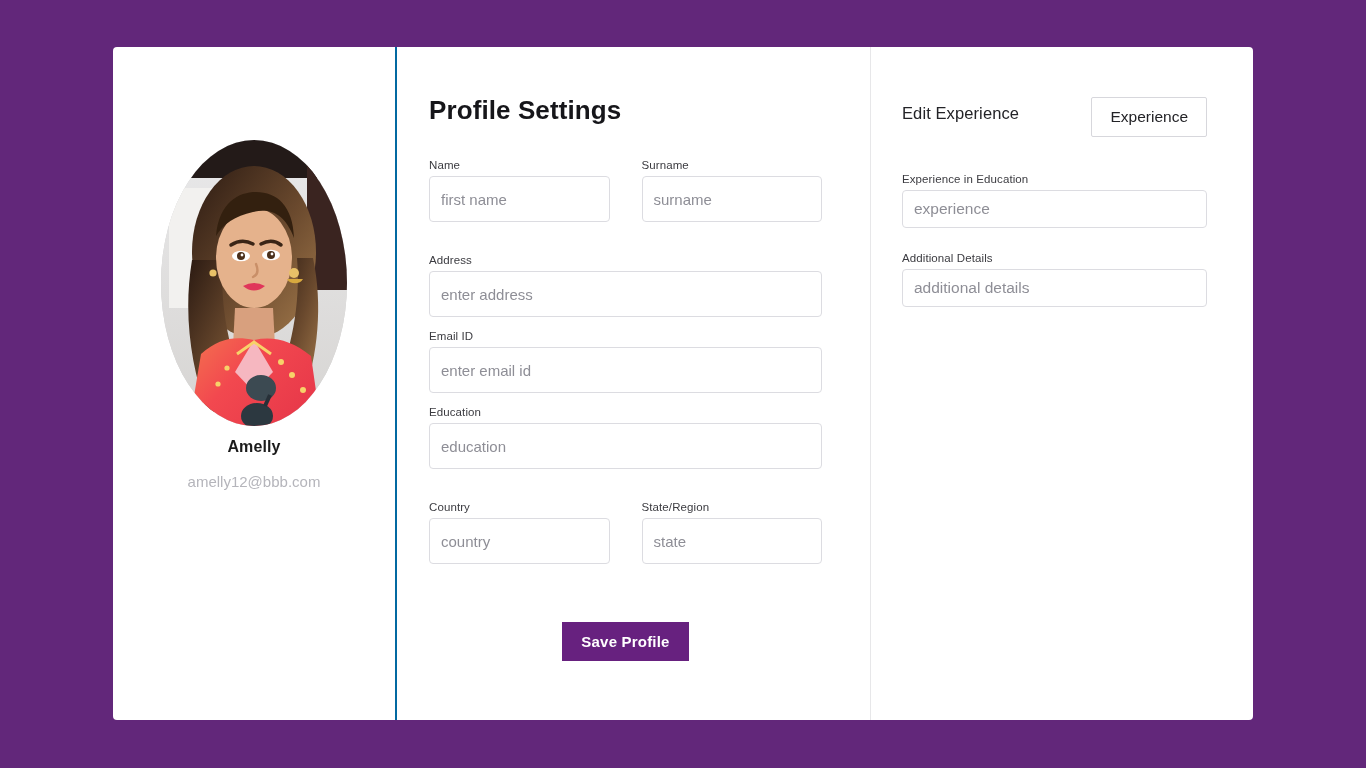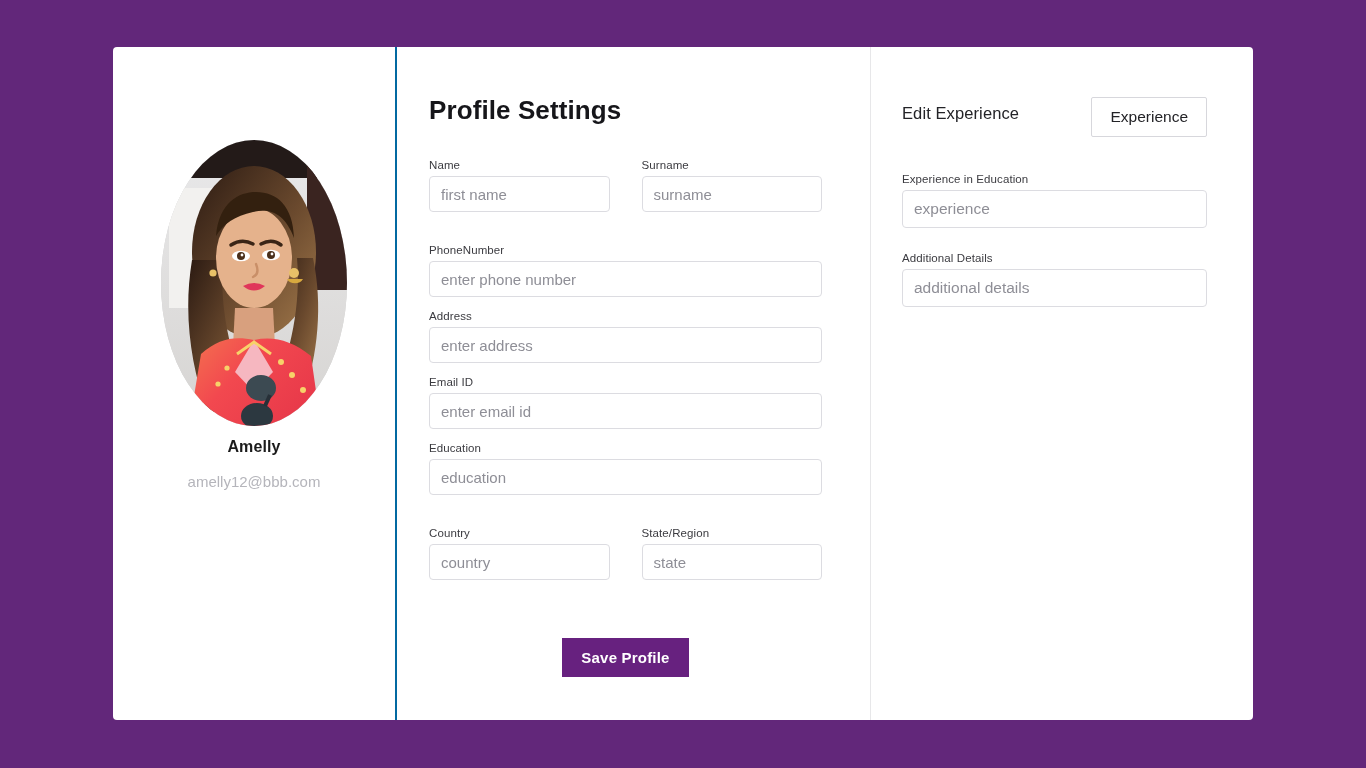--- a/index.html
+++ b/index.html
@@ -88,21 +88,21 @@
   .field-label {
     display: block;
     font-size: 11.5px;
     color: #3b3b40;
     margin-bottom: 5px;
     letter-spacing: .1px;
   }
   .input {
     display: block;
     width: 100%;
-    height: 36px;
+    height: 46px;
     border: 1px solid #dcdce1;
     border-radius: 4px;
     padding: 0 11px;
     font-family: "Liberation Sans", sans-serif;
     font-size: 15px;
     color: #3b3b40;
     background: #fff;
     outline: none;
   }
   .input::placeholder { color: #8e8e96; }
@@ -248,24 +248,20 @@
           <input class="input" type="text" placeholder="first name" style="">
         </div>
         <div class="field">
           <label class="field-label">Surname</label>
           <input class="input" type="text" placeholder="surname" style="">
         </div>
       </div>
 
       <div class="spacer-sm"></div>
 
-      <div class="field">
-        <label class="field-label">PhoneNumber</label>
-        <input class="input" type="text" placeholder="enter phone number" style="">
-      </div>
 
       <div class="field">
         <label class="field-label">Address</label>
         <input class="input" type="text" placeholder="enter address" style="">
       </div>
 
       <div class="field">
         <label class="field-label">Email ID</label>
         <input class="input" type="text" placeholder="enter email id" style="">
       </div>

